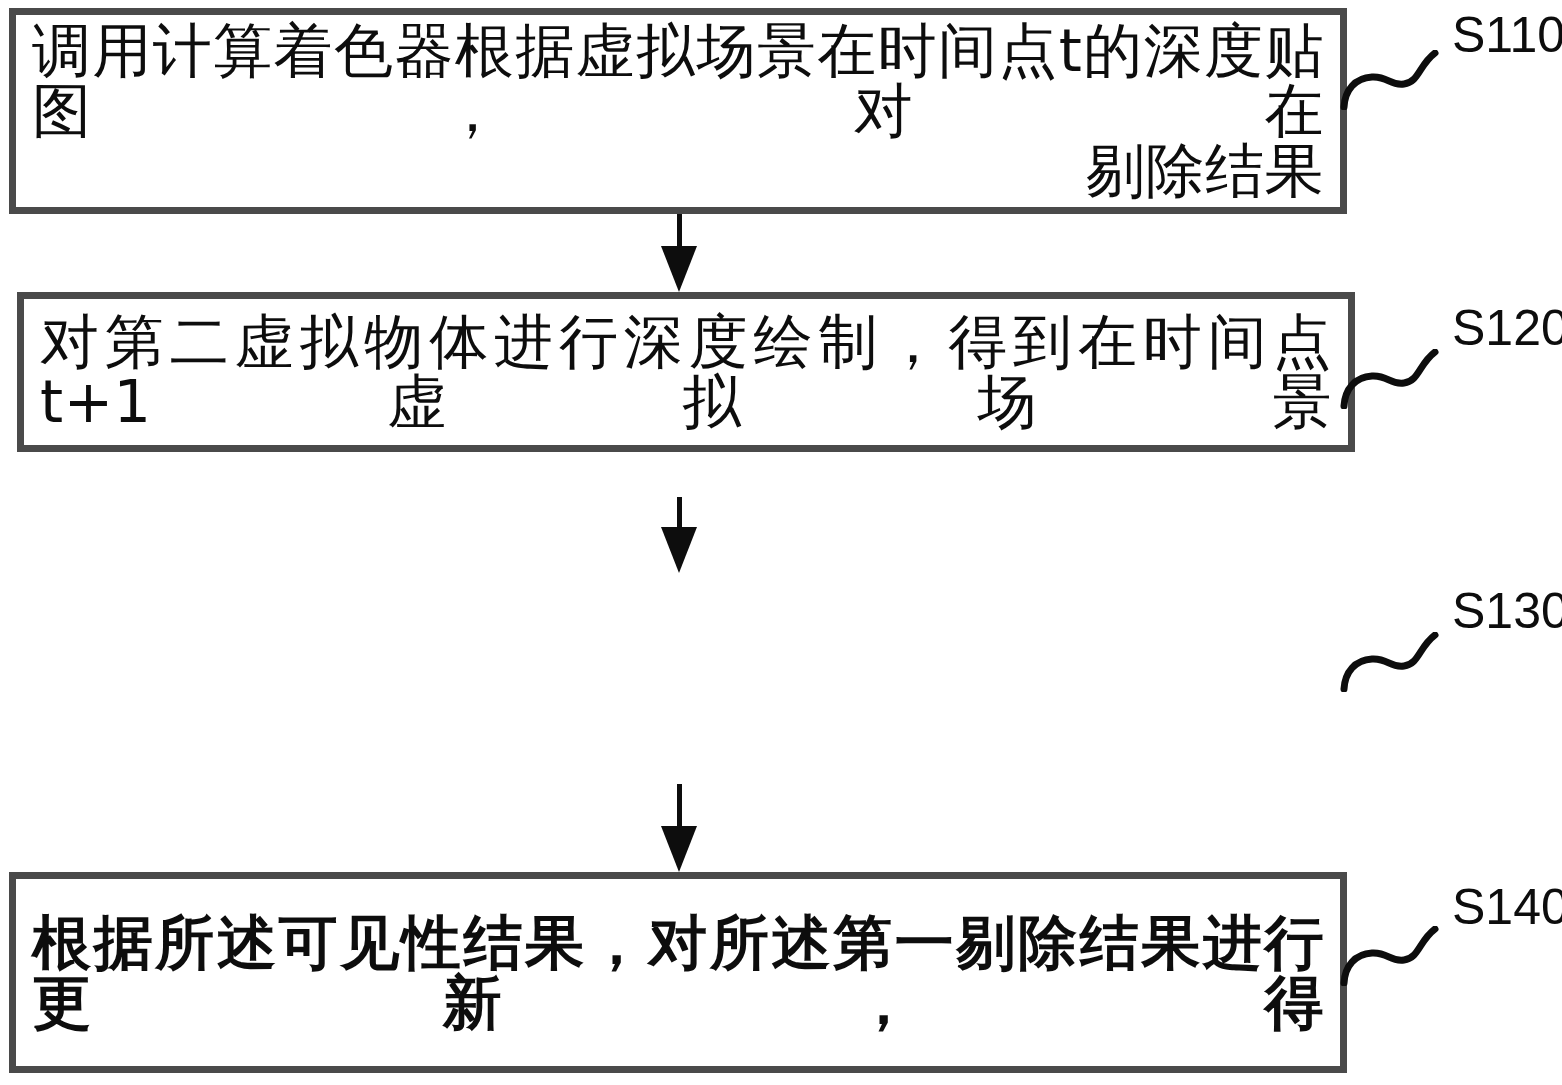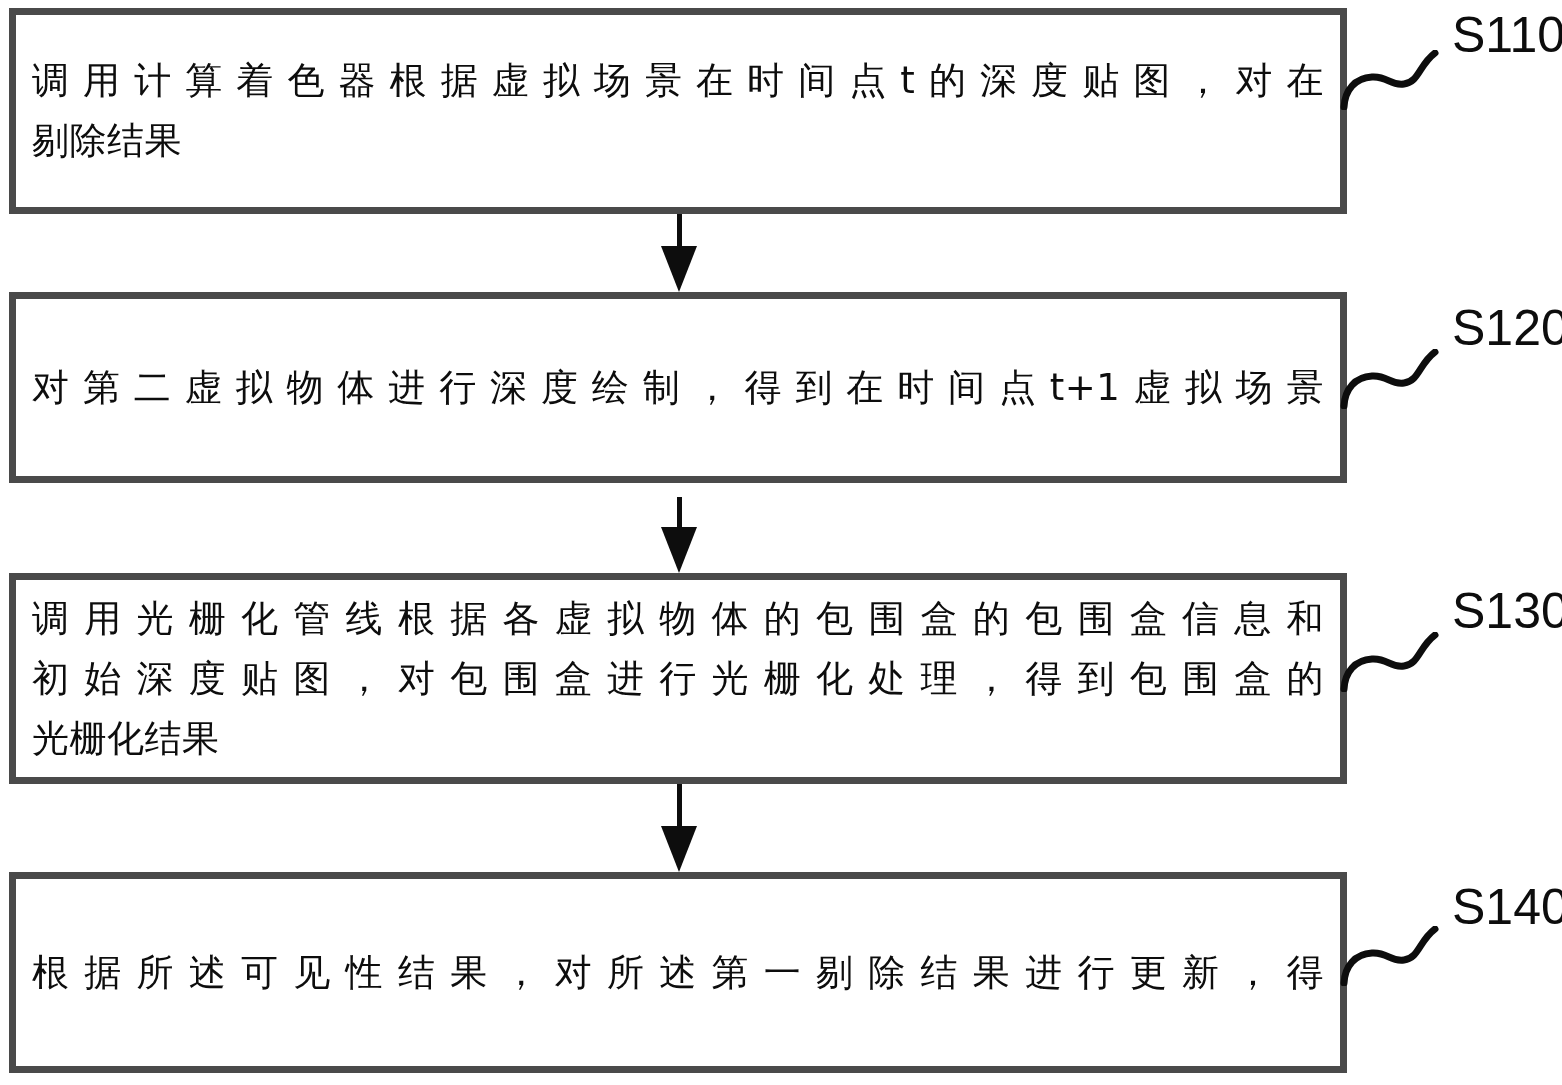--- a/index.html
+++ b/index.html
@@ -24,43 +24,43 @@
   
   .box {
     position: absolute;
     left: 9px;
     width: 1338px;
     border: 7px solid var(--box-border);
     background: var(--background);
     box-sizing: border-box;
   }
   .box1 { top: 8px;   height: 206px; }
-  .box2 { top: 292px; height: 191px; }
+  .box2 { top: 292px; height: 160px; margin-left: 8px; }
   .box3 { top: 573px; height: 211px; }
-  .box4 { top: 872px; height: 201px; }
+  .box4 { top: 872px; height: 201px; font-weight: bold; }
 
   .box-text {
     height: 100%;
     display: flex;
     flex-direction: column;
     justify-content: center;
     padding: 0 16px;
     color: var(--ink);
-    font-size: 37px;
+    font-size: 59px;
     line-height: 60px;
     letter-spacing: 0.5px;
   }
   .line { white-space: nowrap; }
   .line.justify {
     text-align: justify;
     text-align-last: justify;
     text-justify: inter-character;
     white-space: normal;
   }
-  .line.center { text-align: left; }
+  .line.center { text-align: right; }
 
   
   .arrow {
     position: absolute;
     left: 659px;
     width: 40px;
   }
   .arrow1 { top: 214px; height: 78px; }
   .arrow2 { top: 497px; height: 76px; }
   .arrow3 { top: 784px; height: 88px; }
@@ -139,27 +139,20 @@
   <svg class="squiggle sq2" viewBox="0 0 108 60" aria-hidden="true">
     <path d="M 5 57 C 6 40 16 28 33 27 C 49 26 51 36 65 34 C 80 32 80 15 96 3" fill="none" stroke="currentColor" stroke-width="7" stroke-linecap="round"></path>
   </svg>
   <div class="step-label label2">S120</div>
 
   <div class="arrow arrow2">
     <div class="arrow-line"></div>
     <div class="arrow-head"></div>
   </div>
 
-  <div class="box box3">
-    <div class="box-text">
-      <div class="line justify">调用光栅化管线根据各虚拟物体的包围盒的包围盒信息和</div>
-      <div class="line justify">初始深度贴图，对包围盒进行光栅化处理，得到包围盒的</div>
-      <div class="line center">光栅化结果</div>
-    </div>
-  </div>
   <svg class="squiggle sq3" viewBox="0 0 108 60" aria-hidden="true">
     <path d="M 5 57 C 6 40 16 28 33 27 C 49 26 51 36 65 34 C 80 32 80 15 96 3" fill="none" stroke="currentColor" stroke-width="7" stroke-linecap="round"></path>
   </svg>
   <div class="step-label label3">S130</div>
 
   <div class="arrow arrow3">
     <div class="arrow-line"></div>
     <div class="arrow-head"></div>
   </div>
 

